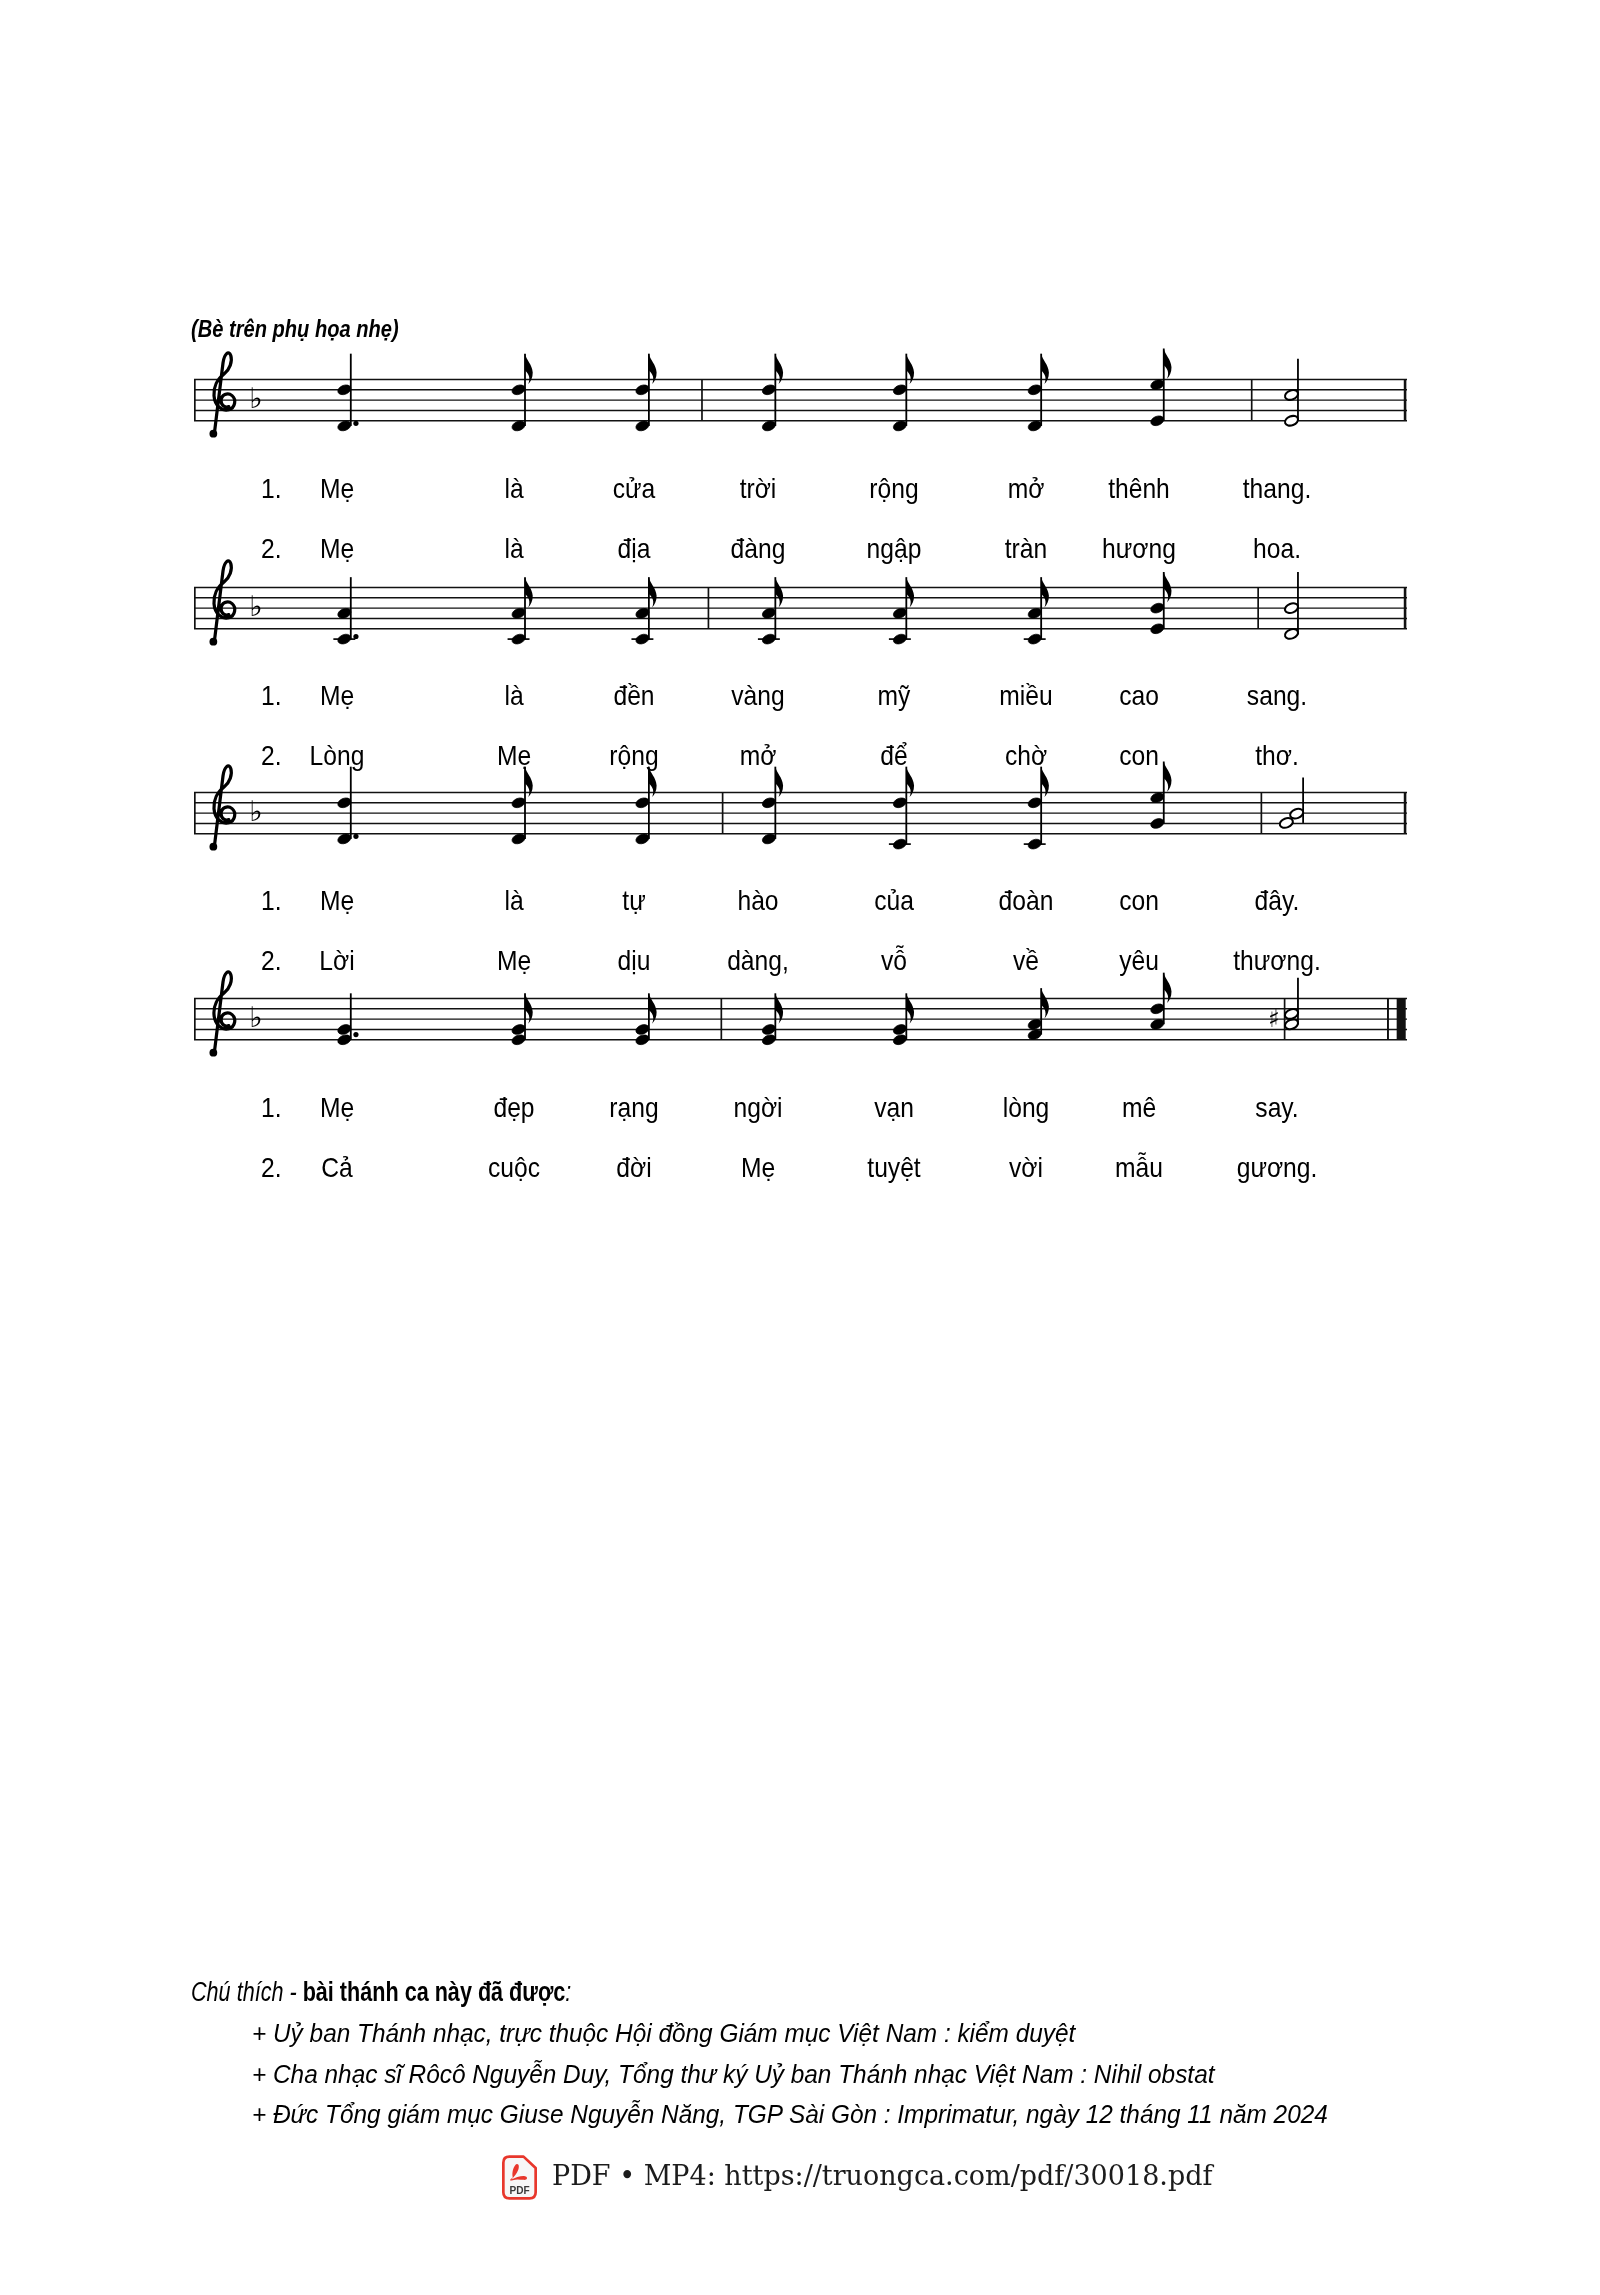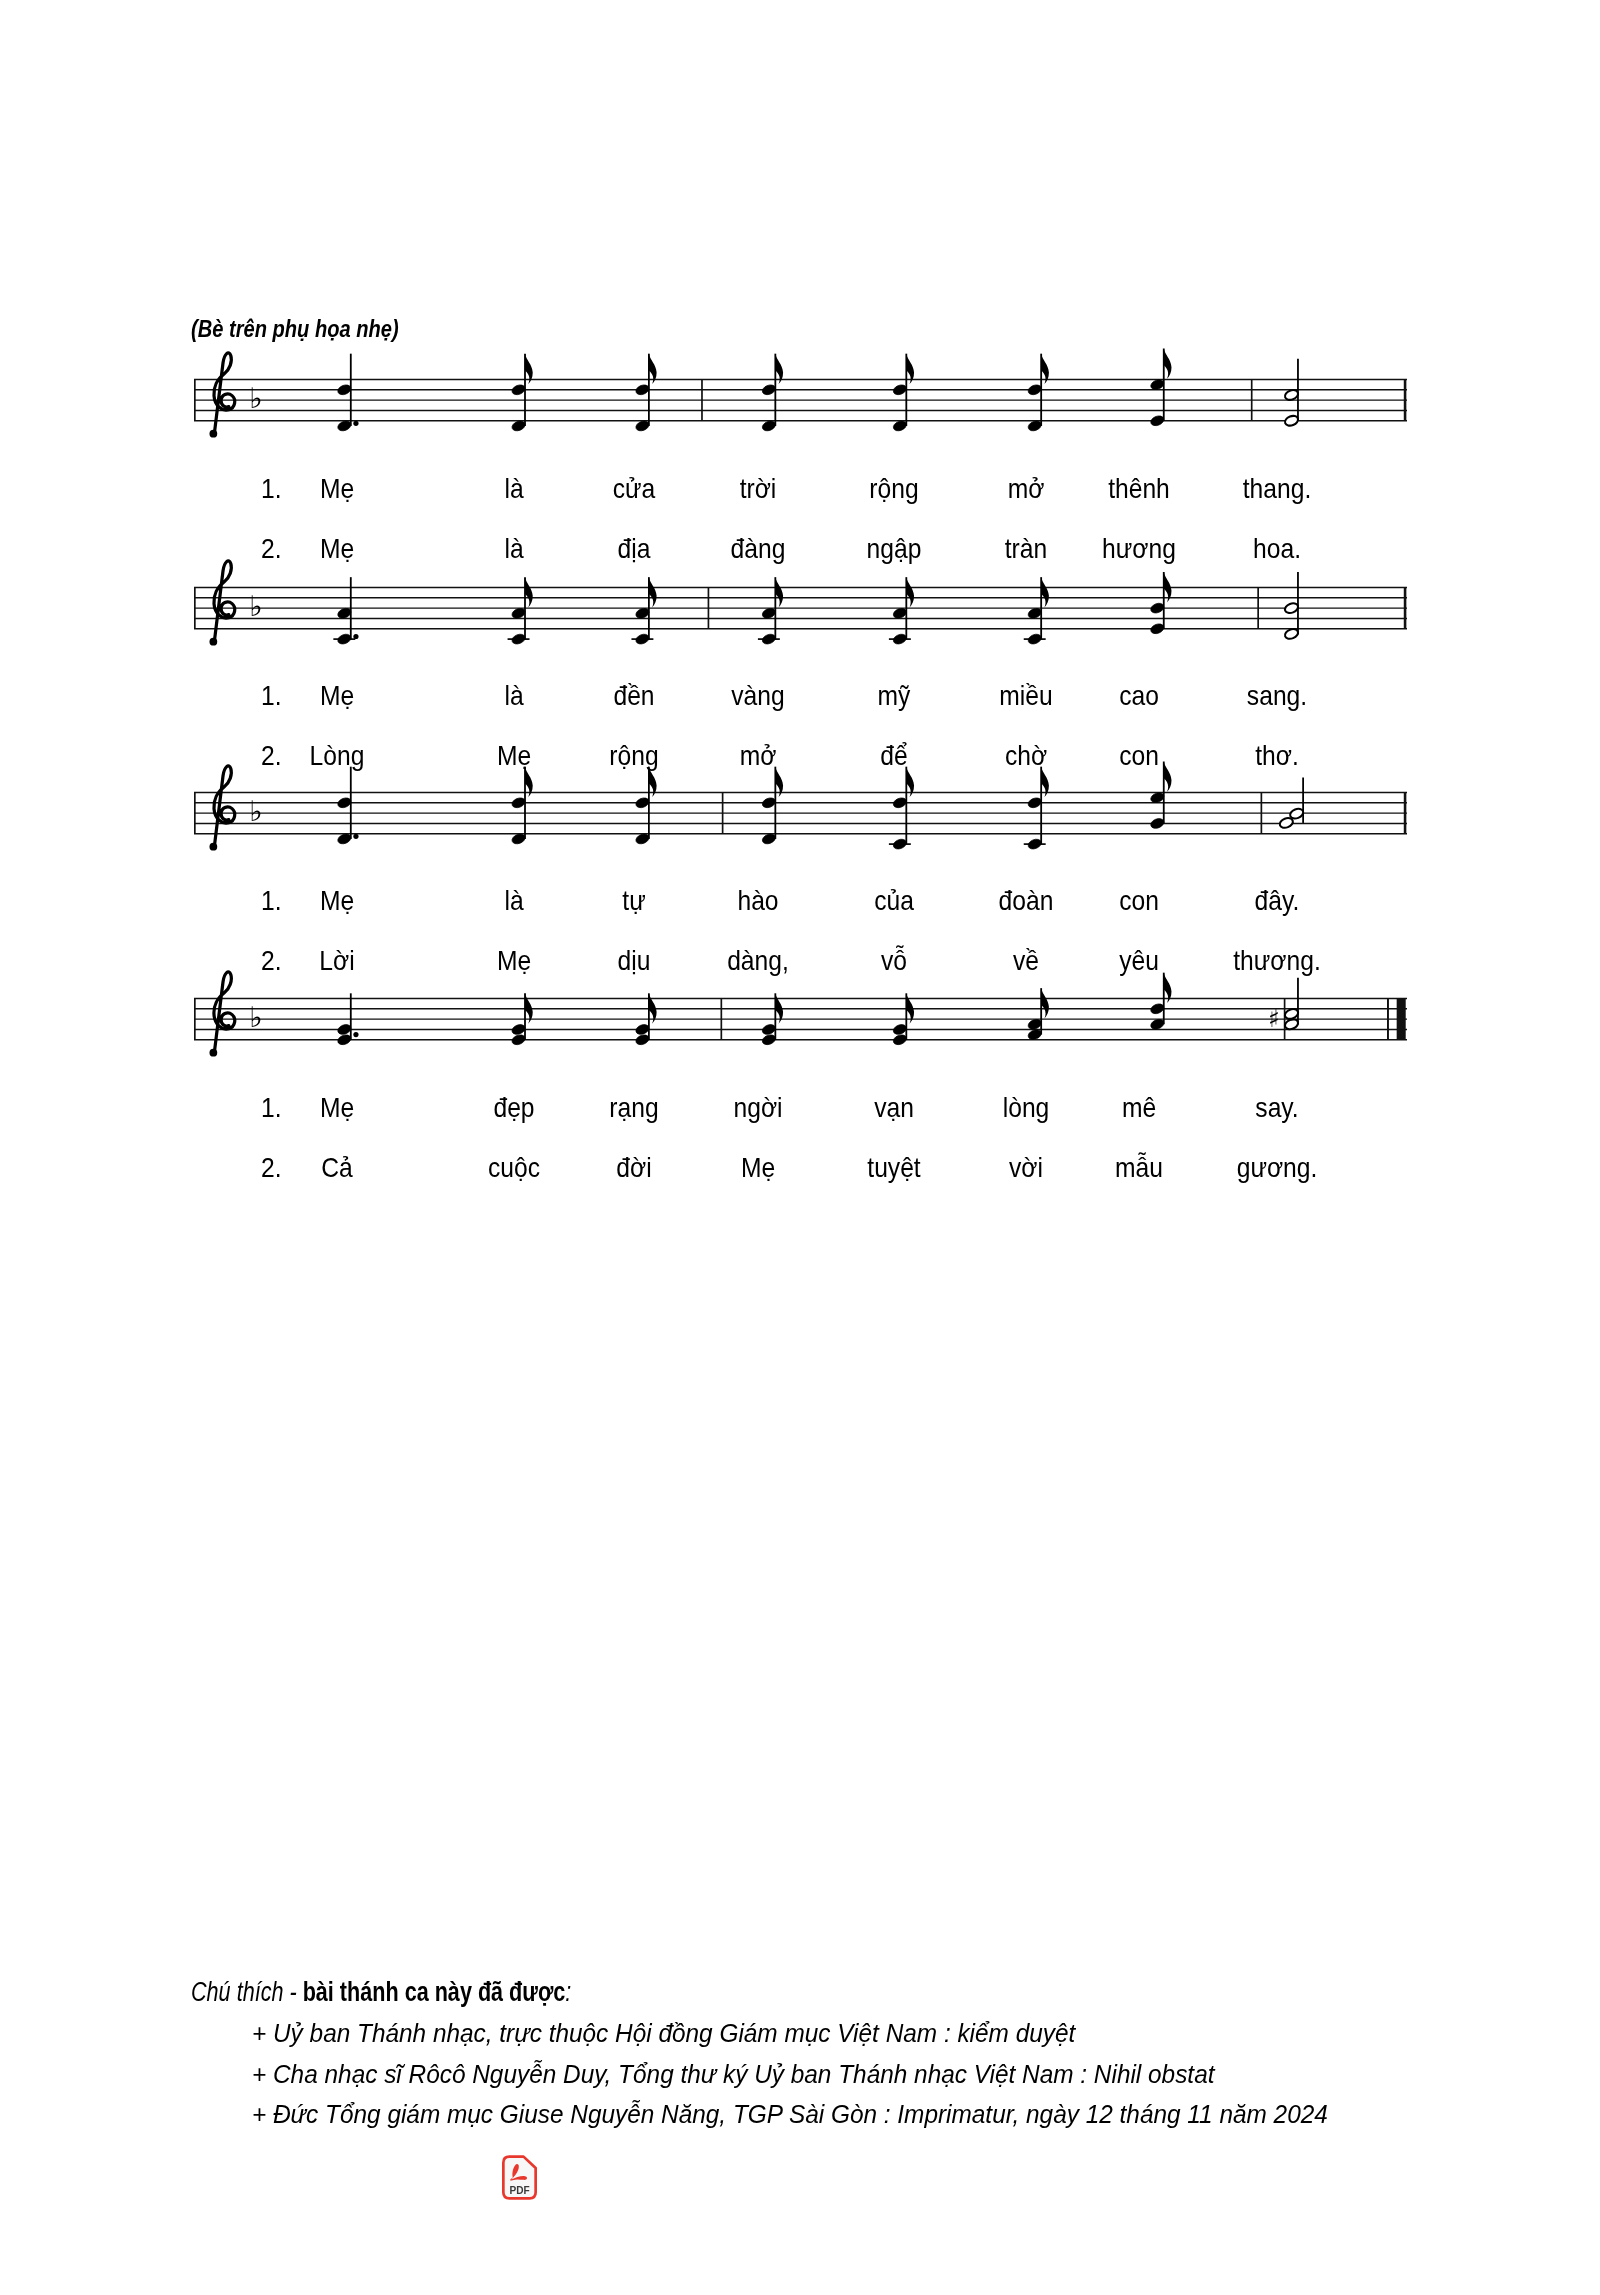--- a/index.html
+++ b/index.html
@@ -377,15 +377,16 @@
   <div class="fn-item" style="top:2059px">+ Cha nhạc sĩ Rôcô Nguyễn Duy, Tổng thư ký Uỷ ban Thánh nhạc Việt Nam : Nihil obstat</div>
   <div class="fn-item" style="top:2099px">+ Đức Tổng giám mục Giuse Nguyễn Năng, TGP Sài Gòn : Imprimatur, ngày 12 tháng 11 năm 2024</div>
 
   <div class="pdf-icon">
     <svg width="35" height="45" viewBox="0 0 52 66">
       <path d="M11,2 H32 L50,19 V55 Q50,64 41,64 H11 Q2,64 2,55 V11 Q2,2 11,2 Z" fill="#f7f7f7" stroke="#e8372c" stroke-width="4" stroke-linejoin="round"></path>
       <path d="M16,33 C14,25 18,14 22,13 C25,12.5 26,17 24,22 C22,27 19,31 14,36 C20,33 29,30 34,31 C39,32 38,37 32,36.5 C27,36 21,35 16,37 C12,38.5 10,37 16,33 Z" fill="#e8372c"></path>
       <text x="26" y="57" text-anchor="middle" font-family="Liberation Sans, sans-serif" font-size="15" font-weight="bold" fill="#3a3a3a">PDF</text>
     </svg>
   </div>
+  <div class="pdf-text">PDF • MP4: https://truongca.com/pdf/30018.pdf</div>
 
 </div>
 
 
 </body></html>

